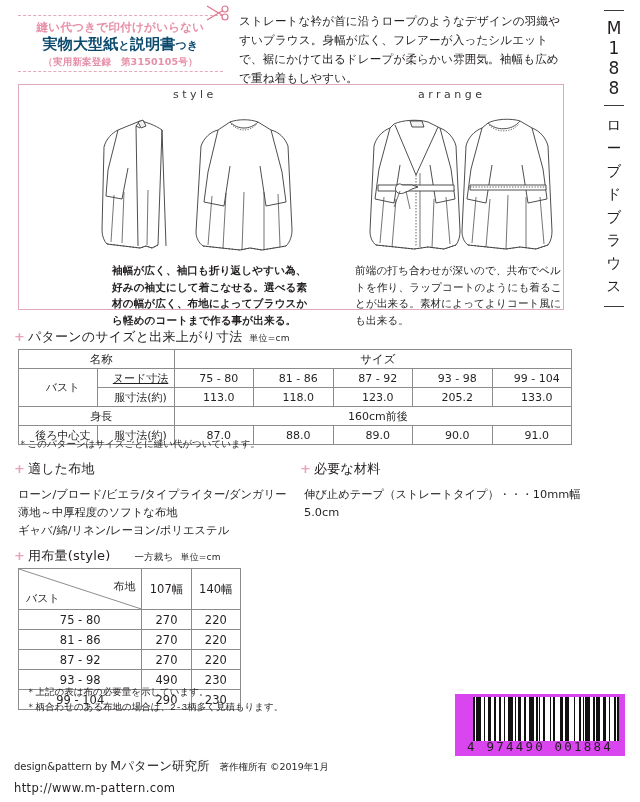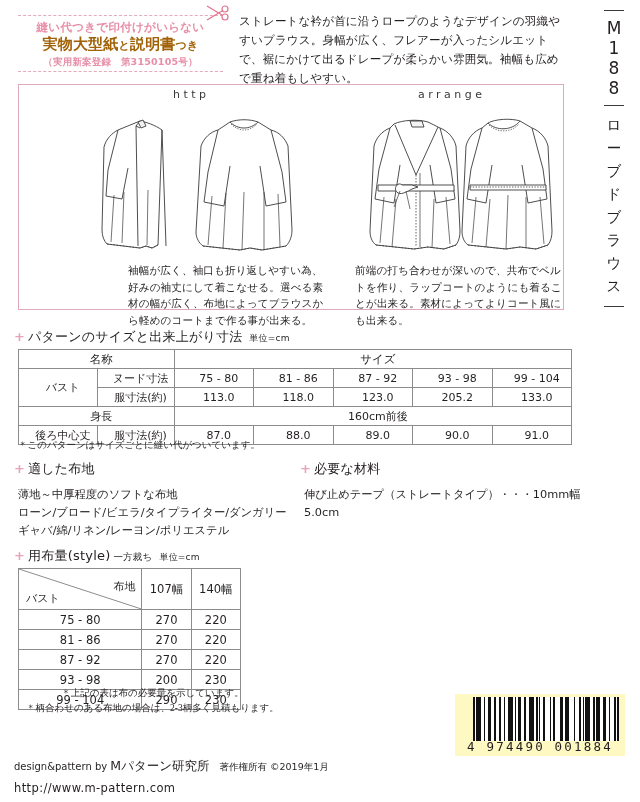--- a/index.html
+++ b/index.html
@@ -20,21 +20,21 @@
   }
   #cut-banner .dash-top{top:9px;}
   #cut-banner .dash-bot{bottom:0px;}
   #cut-banner .l1{
     position:absolute;left:0;top:14px;width:100%;
     font-size:11.5px;color:#e78fa8;letter-spacing:.3px;
     font-family:"DejaVu Sans",sans-serif;font-weight:700;
   }
   #cut-banner .l2{
     position:absolute;left:0;top:29px;width:100%;
-    font-size:15px;color:#a16207;letter-spacing:.2px;
+    font-size:15px;color:#0c4a6e;letter-spacing:.2px;
     font-family:"DejaVu Sans",sans-serif;font-weight:700;
   }
   #cut-banner .l2 .sm{font-size:11px;}
   #cut-banner .l3{
     position:absolute;left:0;top:50px;width:100%;
     font-size:9.5px;color:#e78fa8;letter-spacing:.2px;
     font-family:"DejaVu Sans",sans-serif;font-weight:700;
   }
   #scissors{
     position:absolute;right:-8px;top:-2px;width:26px;height:18px;
@@ -70,31 +70,31 @@
   .panel-label{
     position:absolute;top:88px;font-size:11px;letter-spacing:3.5px;color:#3a3a3a;
     font-family:"DejaVu Sans",sans-serif;
   }
   #label-style{left:173px;}
   #label-arrange{left:418px;}
   .cap{
     position:absolute;font-size:10.6px;line-height:16.5px;letter-spacing:.1px;
     font-family:"DejaVu Sans",sans-serif;
   }
-  #cap-left{left:128px;top:262px;width:205px;}
+  #cap-left{left:112px;top:262px;width:205px;font-weight:bold;}
   #cap-right{left:355px;top:262px;width:212px;}
 
   
   .sec-head{
     position:absolute;font-size:13px;letter-spacing:.2px;
     font-family:"DejaVu Sans",sans-serif;
   }
   .sec-head .plus{color:#e9a3b6;font-weight:700;margin-right:3px;}
   .sec-head .unit{font-size:9px;margin-left:7px;}
-  .sec-head .sub{font-size:9.5px;margin-left:3px;}
+  .sec-head .sub{font-size:9.5px;margin-left:24px;}
 
   
   table{border-collapse:collapse;position:absolute;
     font-family:"DejaVu Sans",sans-serif;}
   table td{
     border:1px solid #8c8c8c;text-align:center;
     font-size:11px;color:#231f20;padding:0;
   }
   #size-table{left:18px;top:349px;width:554px;}
   #size-table td{height:18px;padding-left:10px;}
@@ -105,22 +105,21 @@
   #yardage-corner{position:relative;height:40px !important;}
   #yardage-corner .diag{
     position:absolute;left:0;top:0;width:100%;height:100%;
   }
   #yardage-corner .tl{position:absolute;left:7px;bottom:3px;font-size:11px;}
   #yardage-corner .br{position:absolute;right:6px;top:10px;font-size:11px;}
 
   
   .note{
     position:absolute;font-size:9.5px;line-height:14px;letter-spacing:0;
-    font-family:Liberation Serif, serif;
-    text-align:center;
+    font-family:Liberation Mono, monospace;
   }
   #note-size{left:18px;top:438px;}
   #notes-yardage{left:14px;top:686px;line-height:14.5px;margin-left:12px;}
 
   
   #fabric-head{left:14px;top:460px;}
   #fabric-body{
     position:absolute;left:18px;top:486px;width:290px;
     font-size:11.3px;line-height:18px;
     font-family:"DejaVu Sans",sans-serif;
@@ -130,21 +129,21 @@
     position:absolute;left:304px;top:486px;width:300px;
     font-size:11.3px;line-height:18px;
     font-family:"DejaVu Sans",sans-serif;
   }
   #yardage-head{left:14px;top:547px;}
   #size-head{left:14px;top:328px;}
 
   
   #barcode-box{
     position:absolute;left:455px;top:694px;width:170px;height:62px;
-    background:#fef9c3;
+    background:#d946ef;
   }
   #barcode-bars{position:absolute;left:18px;top:3px;height:44px;}
   #barcode-bars span{display:inline-block;height:100%;background:#111;vertical-align:top;}
   #barcode-num{
     position:absolute;left:0;bottom:2px;width:100%;
     font-size:12.5px;letter-spacing:2.2px;text-align:center;
     font-family:"DejaVu Sans Mono",monospace;
   }
 
   
@@ -193,21 +192,21 @@
     <div>ド</div>
     <div>ブ</div>
     <div>ラ</div>
     <div>ウ</div>
     <div>ス</div>
   </div>
   <div class="rule"></div>
 </div>
 
 <div id="illus-panel"></div>
-<div class="panel-label" id="label-style">http</div>
+<div class="panel-label" id="label-style">style</div>
 <div class="panel-label" id="label-arrange">arrange</div>
 
 <svg style="position:absolute;left:100px;top:100px;width:230px;height:155px;" viewBox="0 0 230 155">
   <g fill="#ffffff" stroke="#3a3a3a" stroke-width="0.9" stroke-linejoin="round">
 
     <path d="M18 30 C12 33 6 39 4 47 L2 130 C2 136 4 141 7 144 L40 148 L46 146 L52 148 L58 145
              L62 30 C55 25 46 22 40 21 Z"></path>
     <path d="M40 21 L36 26 L38 146" fill="none"></path>
     <path d="M62 30 L66 146" fill="none"></path>
 
@@ -284,21 +283,21 @@
 </div>
 
 <table id="size-table">
   <tbody>
       <tr>
     <td class="hdr" colspan="2" style="width:160px;">名称</td>
     <td class="hdr" colspan="5">サイズ</td>
   </tr>
   <tr>
     <td rowspan="2" style="width:82px;">バスト</td>
-    <td style="width:78px;">ヌード寸法</td>
+    <td style="width:78px;text-decoration:underline;">ヌード寸法</td>
     <td style="width:78px;">75 - 80</td>
     <td style="width:78px;">81 - 86</td>
     <td style="width:78px;">87 - 92</td>
     <td style="width:78px;">93 - 98</td>
     <td style="width:78px;">99 - 104</td>
   </tr>
   <tr>
     <td>服寸法(約)</td>
     <td>113.0</td>
     <td>118.0</td>
@@ -321,22 +320,22 @@
   </tr>
 </tbody>
   </table>
 
 <div class="note" id="note-size">＊このパターンはサイズごとに縫い代がついています。</div>
 
 <div class="sec-head" id="fabric-head">
   <span class="plus">+</span><span>適した布地</span>
 </div>
 <div id="fabric-body">
+  <div>ローン/ブロード/ビエラ/タイプライター/ダンガリー</div>
   <div>薄地～中厚程度のソフトな布地</div>
-  <div>ローン/ブロード/ビエラ/タイプライター/ダンガリー</div>
   <div>ギャバ/綿/リネン/レーヨン/ポリエステル</div>
 </div>
 
 <div class="sec-head" id="materials-head">
   <span class="plus">+</span><span>必要な材料</span>
 </div>
 <div id="materials-body">
   <div>伸び止めテープ（ストレートタイプ）・・・10mm幅 5.0cm</div>
 </div>
 
@@ -367,21 +366,21 @@
     <td>270</td>
     <td>220</td>
   </tr>
   <tr>
     <td>87 - 92</td>
     <td>270</td>
     <td>220</td>
   </tr>
   <tr>
     <td>93 - 98</td>
-    <td>200</td>
+    <td>490</td>
     <td>230</td>
   </tr>
   <tr>
     <td>99 - 104</td>
     <td>290</td>
     <td>230</td>
   </tr>
 </tbody>
   </table>
 

